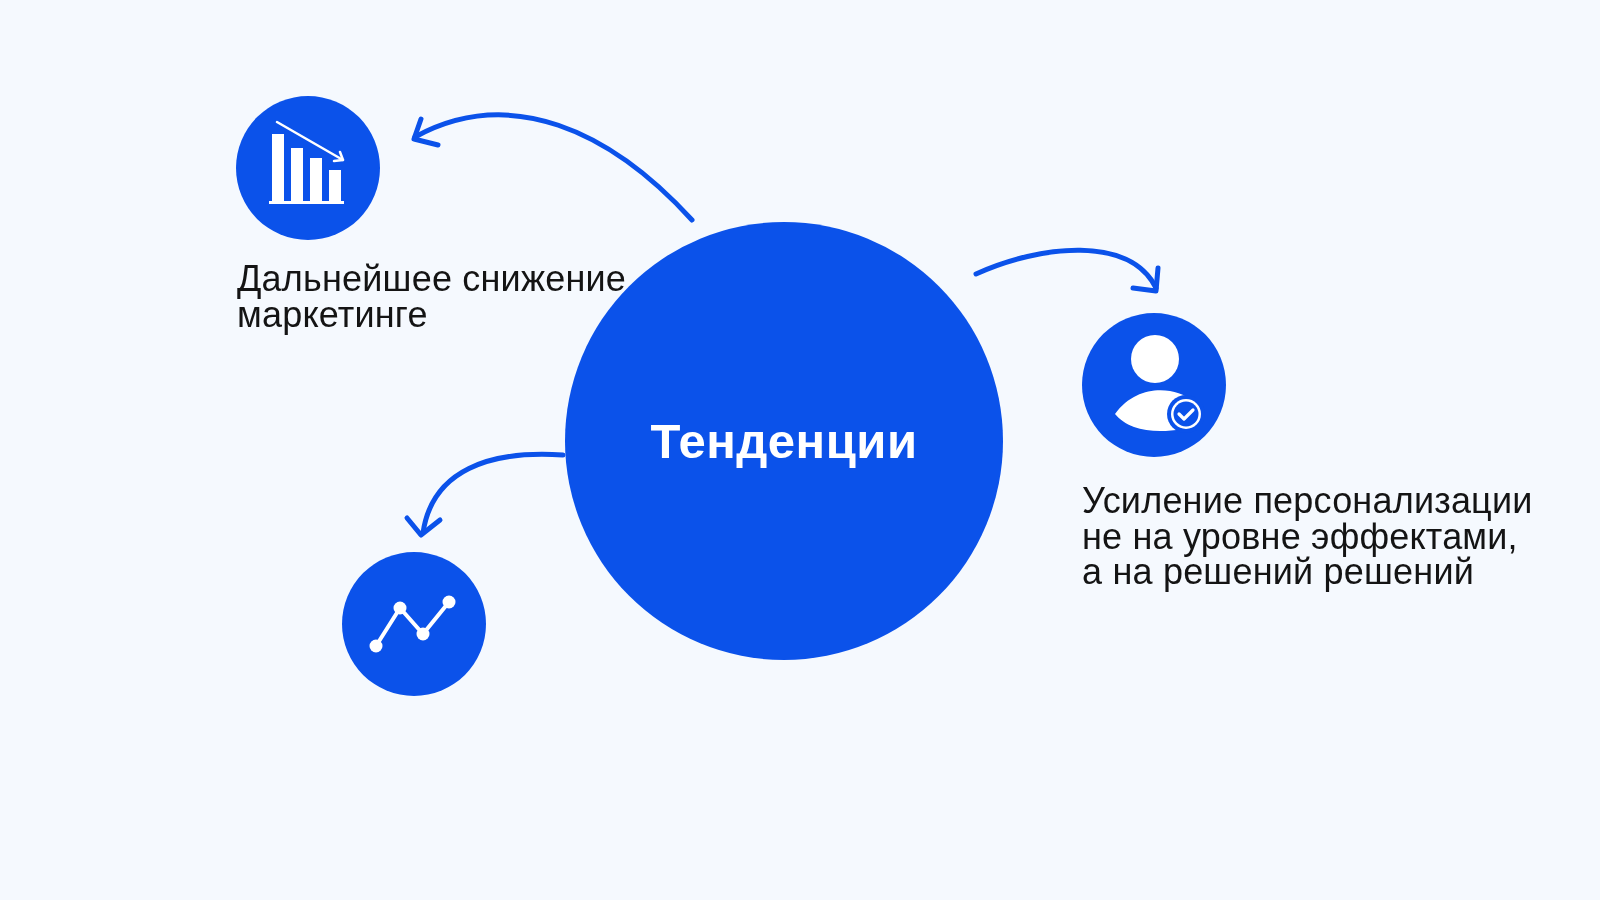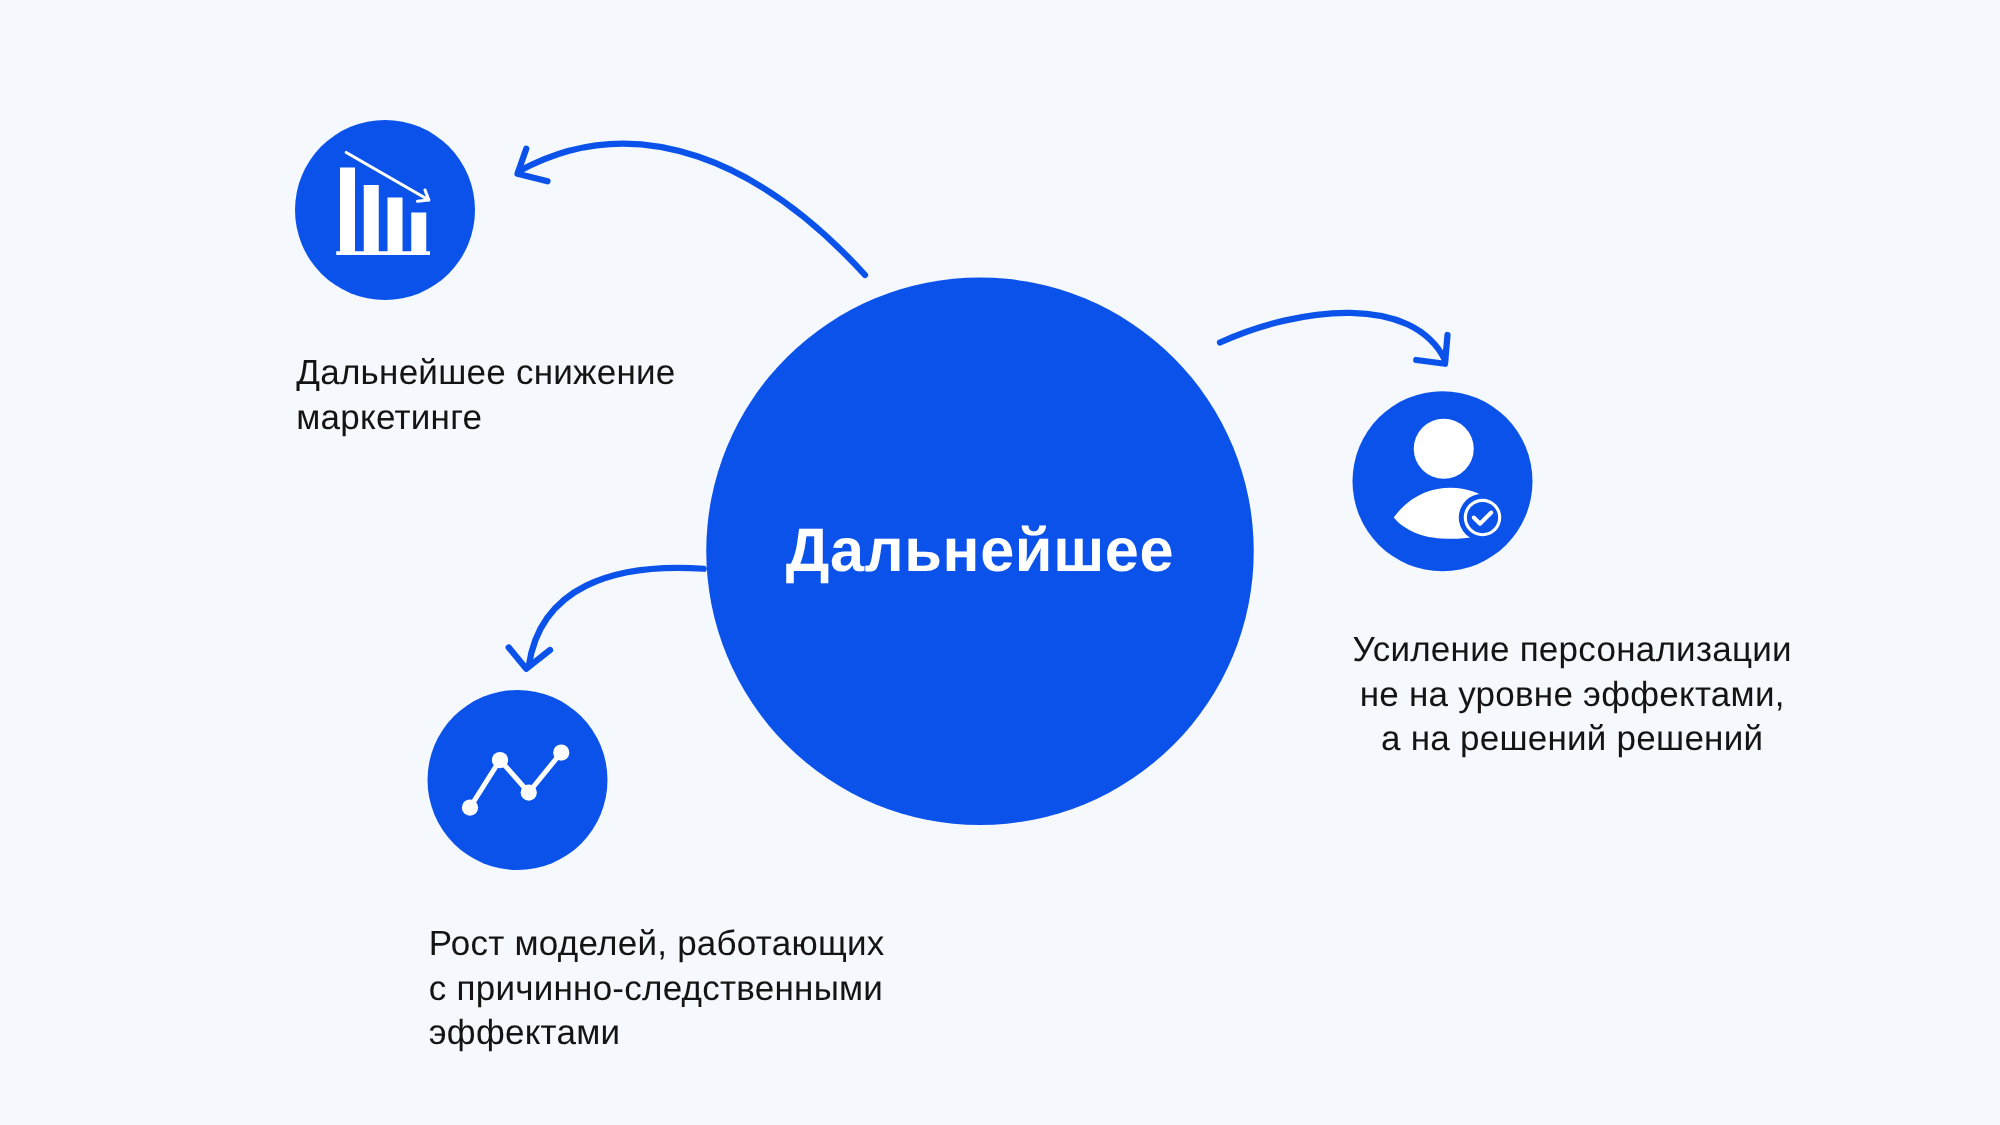--- a/index.html
+++ b/index.html
@@ -52,25 +52,24 @@
       border-radius: 50%;
       background: #0B52EA;
       display: flex;
       align-items: center;
       justify-content: center;
     }
     .icon-circle svg { display: block; }
     .caption {
       position: absolute;
       color: #141414;
-      font-size: 28px;
+      font-size: 36px;
       line-height: 35.5px;
       white-space: nowrap;
       letter-spacing: 0.2px;
-      margin-top: 19px;
     }
     .caption span { display: block; }
   </style>
 </head>
 <body>
 
 <div class="canvas">
 
   <svg class="arrows" viewBox="0 0 1600 900">
     <g fill="none" stroke="#0B52EA" stroke-width="5" stroke-linecap="round" stroke-linejoin="round">
@@ -81,21 +80,21 @@
       <path d="M 976 274 C 1040 245, 1130 235, 1156 288"></path>
       <path d="M 1158 268 L 1156 291 L 1133 288"></path>
 
       <path d="M 563 455 C 490 450, 432 470, 423 533"></path>
       <path d="M 407 518 L 421 535 L 440 520"></path>
     </g>
   </svg>
 
   <div class="main-circle">
     <div class="main-title">
-      <span>Дальнейшее</span>
+      <span>Тенденции</span>
     </div>
   </div>
 
   <div class="icon-circle" style="left:236px; top:96px;">
     <svg width="144" height="144" viewBox="0 0 144 144">
       <g fill="#FFFFFF">
         <rect x="36" y="38" width="12" height="68"></rect>
         <rect x="55" y="52" width="12" height="54"></rect>
         <rect x="74" y="62" width="12" height="44"></rect>
         <rect x="93" y="74" width="12" height="32"></rect>
@@ -115,34 +114,29 @@
   <div class="icon-circle" style="left:1082px; top:313px;">
     <svg width="144" height="144" viewBox="0 0 144 144">
       <circle cx="73" cy="46" r="24" fill="#FFFFFF"></circle>
       <path d="M 33 101 C 48 80, 70 75, 88 78 C 100 80, 110 86, 118 92 L 118 112 C 100 118, 70 121, 52 114 C 44 111, 37 106, 33 101 Z" fill="#FFFFFF"></path>
       <circle cx="104" cy="101" r="19" fill="#0B52EA"></circle>
       <circle cx="104" cy="101" r="15" fill="#FFFFFF"></circle>
       <circle cx="104" cy="101" r="12.5" fill="#0B52EA"></circle>
       <path d="M 97 101 L 102 106 L 111 97" fill="none" stroke="#FFFFFF" stroke-width="3.2" stroke-linecap="round" stroke-linejoin="round"></path>
     </svg>
   </div>
-  <div class="caption" style="left:1082px; top:483px;text-align:center;">
+  <div class="caption" style="left:1082px; top:483px;">
     <span>Усиление персонализации</span>
     <span>не на уровне эффектами,</span>
     <span>а на решений решений</span>
   </div>
 
   <div class="icon-circle" style="left:342px; top:552px;">
     <svg width="144" height="144" viewBox="0 0 144 144">
       <polyline points="34,94 58,56 81,82 107,50" fill="none" stroke="#FFFFFF" stroke-width="4" stroke-linecap="round" stroke-linejoin="round"></polyline>
       <circle cx="34" cy="94" r="6.5" fill="#FFFFFF"></circle>
       <circle cx="58" cy="56" r="6.5" fill="#FFFFFF"></circle>
       <circle cx="81" cy="82" r="6.5" fill="#FFFFFF"></circle>
       <circle cx="107" cy="50" r="6.5" fill="#FFFFFF"></circle>
     </svg>
   </div>
-  <div class="caption" style="left:343px; top:718px;">
-    <span>Рост моделей, работающих</span>
-    <span>с причинно-следственными</span>
-    <span>эффектами</span>
-  </div>
 
 </div>
 
 </body></html>

